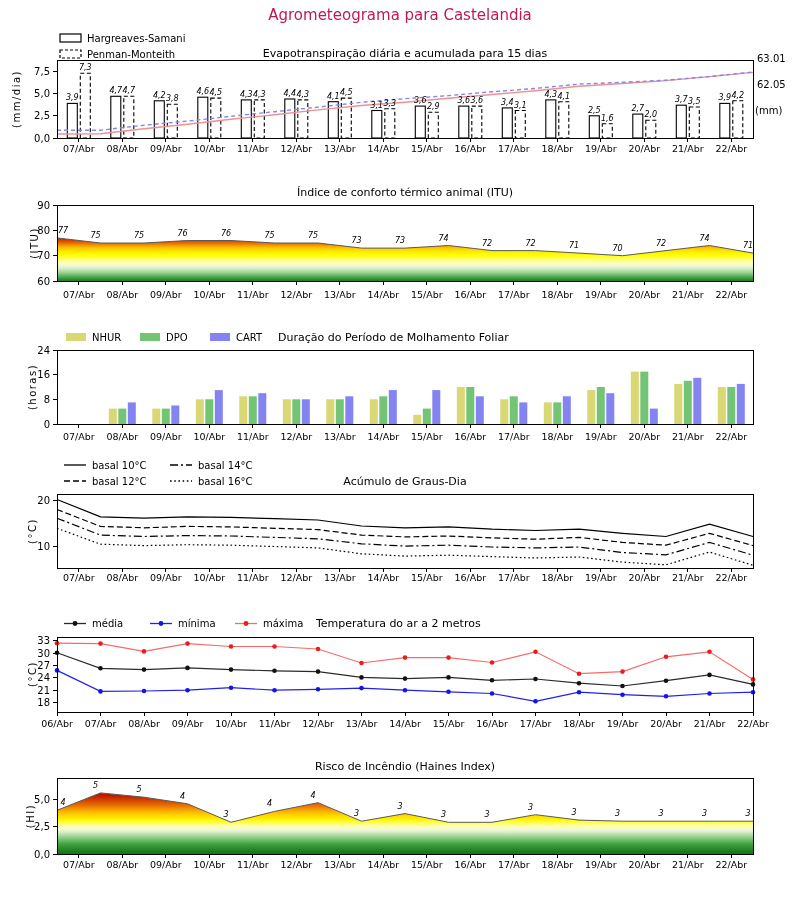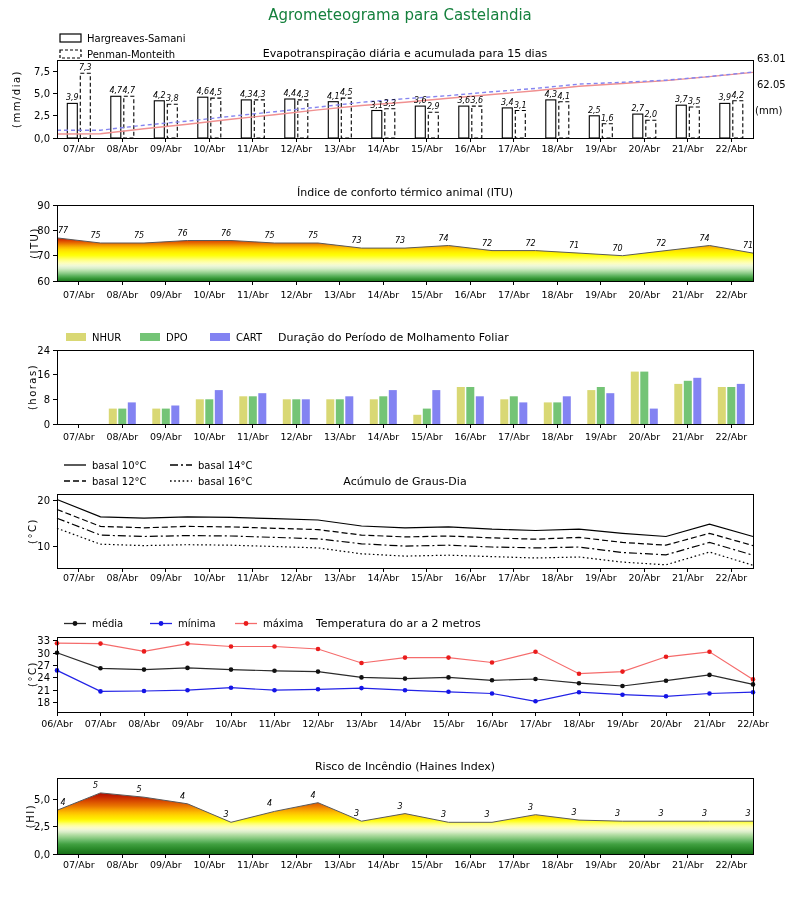--- a/index.html
+++ b/index.html
@@ -1,19 +1,19 @@
 <!DOCTYPE html>
 <html><head>
 <meta charset="utf-8">
 <style>
   html,body{margin:0;padding:0;background:#fff;}
   .fig{position:relative;width:800px;height:900px;background:#fff;
        font-family:"DejaVu Sans","Liberation Sans",sans-serif;overflow:hidden;}
   .fig-title{position:absolute;top:6px;left:0;width:800px;text-align:center;
-       font-size:15px;color:#15803d;}
+       font-size:15px;color:#be185d;}
   svg{position:absolute;left:0;overflow:visible;}
   text{fill:#000;font-family:"DejaVu Sans","Liberation Sans",sans-serif;}
   .tick{font-size:10px;}
   .date{font-size:9.5px;}
   .leg{font-size:10px;}
   .subtitle{font-size:11px;}
   .vlabel{font-size:8px;font-style:italic;}
   .acc{font-size:10px;}
   .ylab{font-size:10px;letter-spacing:1.5px;}
 </style>

